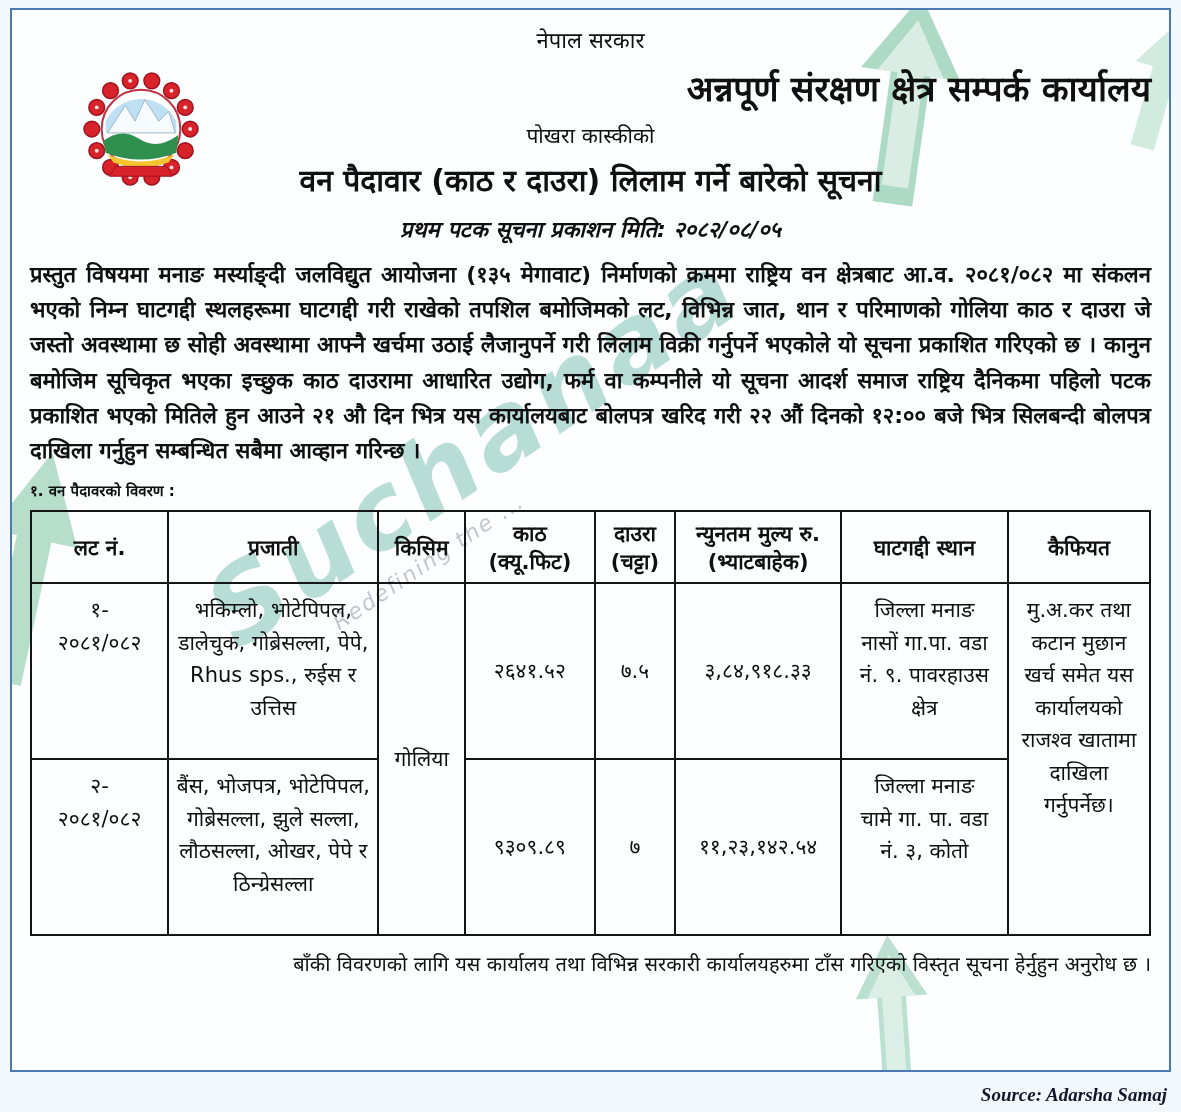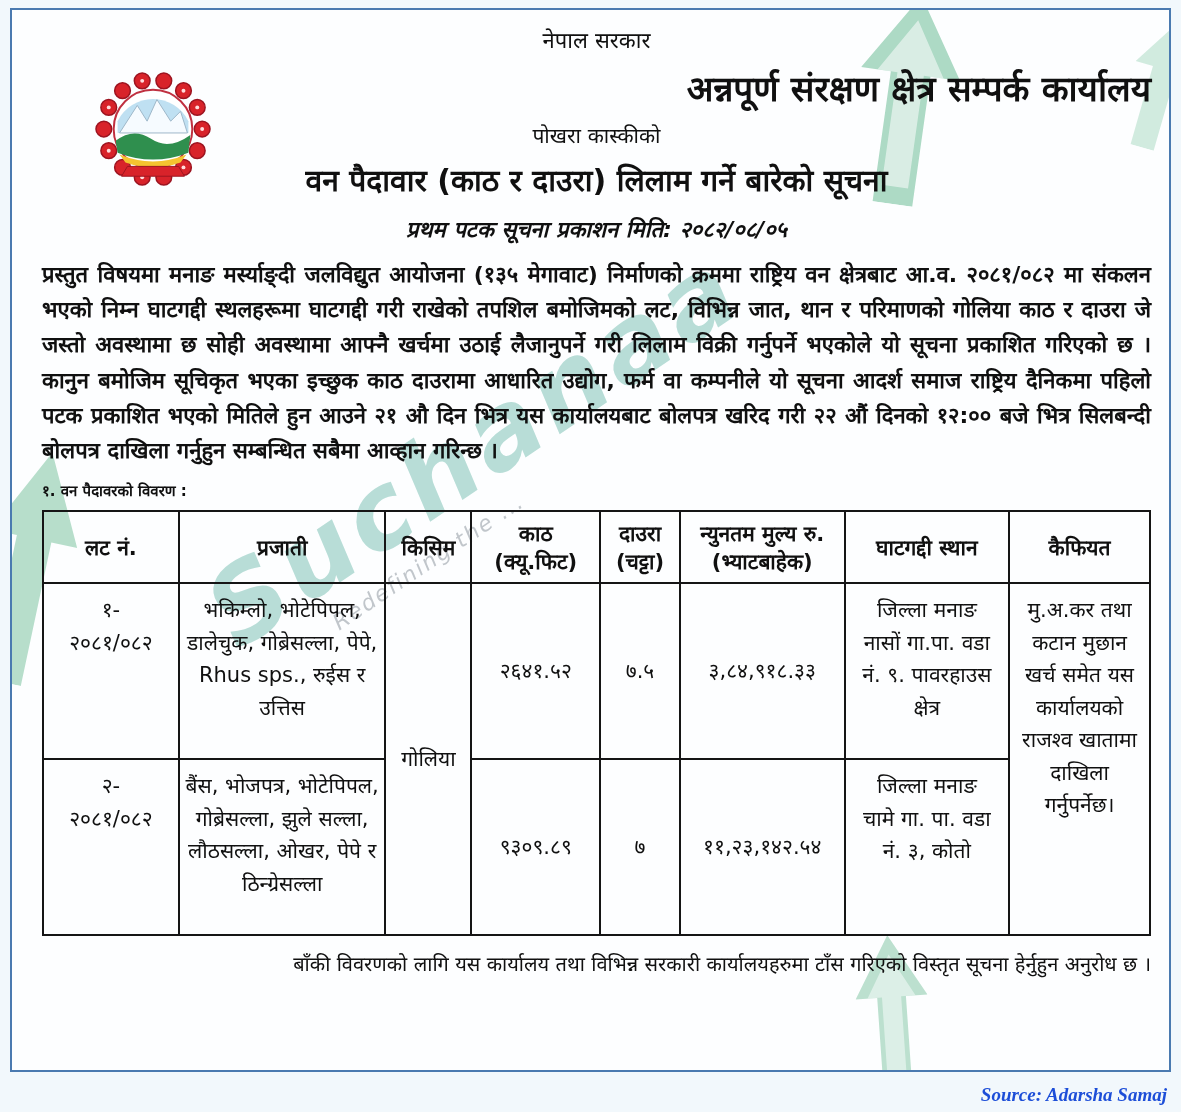--- a/index.html
+++ b/index.html
@@ -25,21 +25,21 @@
     transform:rotate(-34deg); transform-origin:left bottom;
     white-space:nowrap;
   }
   .wm-sub {
     position:absolute; left:330px; top:600px;
     font-size:22px; font-style:italic; color:rgba(120,130,140,0.45);
     transform:rotate(-34deg); transform-origin:left bottom;
     white-space:nowrap; letter-spacing:2px;
   }
   
-  .content { position:relative; z-index:2; padding:10px 18px 0 30px; }
+  .content { position:relative; z-index:2; padding:10px 18px 0 18px; }
   .header { text-align:center; position:relative; }
   .emblem { position:absolute; left:52px; top:48px; width:118px; height:118px; }
   .h-line1 { font-size:22px; margin-top:4px; }
   .h-line2 { font-size:22px; margin-top:9px; }
   .h-line3 { font-size:23px; margin-top:10px; }
   .h-office { font-size:35px; font-weight:bold; margin-top:10px;text-align:right; }
   .h-loc    { font-size:21px; margin-top:10px; }
   .h-title  { font-size:30px; font-weight:bold; margin-top:10px; }
   .h-date   { font-size:22px; font-weight:bold; font-style:italic; margin-top:13px; }
   .body-par {
@@ -53,21 +53,21 @@
   th, td { border:2px solid #151515; text-align:center; vertical-align:middle; padding:6px 5px; }
   th { font-size:21px; font-weight:bold; height:72px; }
   td { font-size:21px; line-height:1.55; }
   tr.data-row { height:176px; }
   .preline { white-space:pre-line; }
   td.vtop { vertical-align:top; padding-top:10px; }
   .footer-note { margin-top:8px; font-size:20px; text-align:right; padding:6px 0 10px 0; }
   
   .source {
     position:absolute; right:14px; bottom:6px; z-index:3;
-    font-size:19px; font-weight:bold; font-style:italic; color:#1d4ed8;
+    font-size:19px; font-weight:bold; font-style:italic; color:#0f172a;
     font-family:"Liberation Serif","DejaVu Serif",serif;
   }
 </style>
 </head>
 <body>
 
 <div class="page">
   <div class="doc">
 
     <div class="wm-layer">

